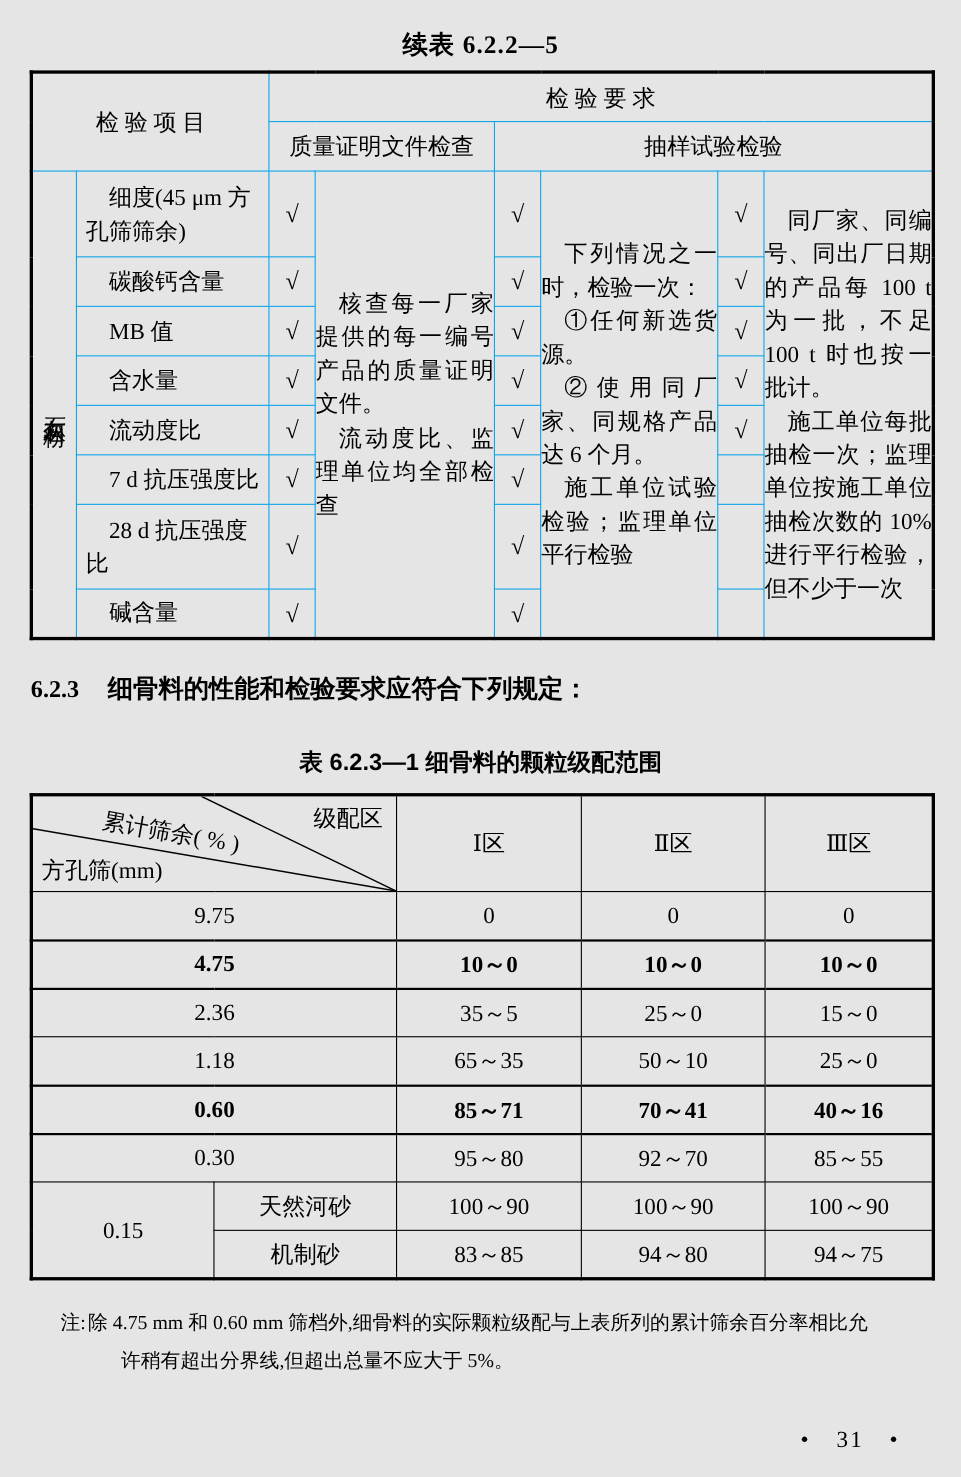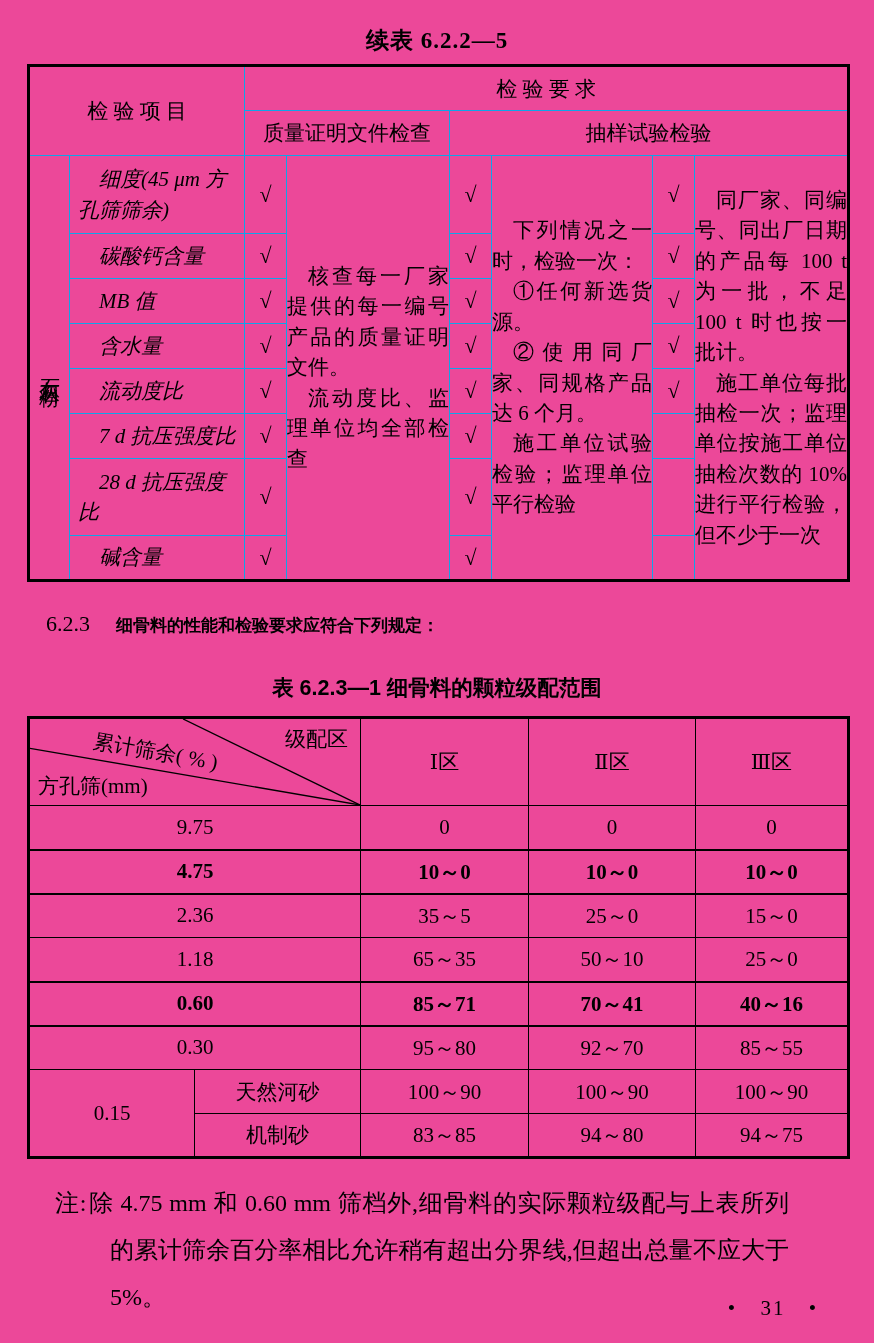--- a/index.html
+++ b/index.html
@@ -1,54 +1,54 @@
 <!DOCTYPE html>
 <html><head>
 <meta charset="utf-8">
 <style>
   * { box-sizing: border-box; }
   html,body { margin:0; padding:0; background:#ffffff; }
   .page {
     position: relative;
     width: 874px;
     height: 1343px;
-    background: #ec4899;
+    background: #e5e5e5;
     color: #000000;
     font-family: "Liberation Serif", "DejaVu Serif", serif;
     overflow: hidden;
   }
   
   .doc-title {
     margin: 0; padding-top: 25px;
     text-align: center;
     font-size: 23px; font-weight: bold;
     letter-spacing: 1px;
   }
   .clause { margin: 29px 0 0 28px; font-size: 22px; }
-  .clause .clause-num { font-weight: normal; margin-right: 26px; margin-left: 18px; }
+  .clause .clause-num { font-weight: bold; margin-right: 26px; }
   .clause .clause-text {
     font-family: "Liberation Sans", "DejaVu Sans", sans-serif;
-    font-weight: bold; font-size: 17px;
+    font-weight: bold; font-size: 23px;
   }
   .subclause { margin: 13px 0 0 68px; font-size: 22px; }
   .subclause .sub-num { font-weight: bold; margin-right: 26px; }
   .table2-title {
     margin: 36px 0 0 0; text-align: center;
     font-family: "Liberation Sans", "DejaVu Sans", sans-serif;
     font-weight: bold; font-size: 21.5px;
   }
   
   table { border-collapse: collapse; table-layout: fixed; }
   .t1 {
     width: 820px; margin: 8px 0 0 27px;
     border: 3px solid #000;
   }
   .t1 td { border: 1px solid #0ea5e9; font-size: 21px; padding: 0; vertical-align: middle; }
   .t1 .hc { text-align: center; }
-  .t1 .item { text-align: left; padding: 2px 4px 2px 8px; text-indent: 21px; line-height: 1.45; font-style: italic; }
+  .t1 .item { text-align: left; padding: 2px 4px 2px 8px; text-indent: 21px; line-height: 1.45; }
   .t1 .chk { text-align: center; font-size: 22px; }
   .t1 .desc { padding: 4px 0; }
   .t1 .desc p { margin: 0; text-indent: 21px; text-align: justify; line-height: 1.45; }
   .t1 .vcell { text-align: center; }
   .vtext {
     display: inline-block;
     writing-mode: vertical-rl;
     text-orientation: upright;
     letter-spacing: 3px;
     font-size: 21px;
@@ -71,21 +71,21 @@
   .t2 .diag .lab { position: absolute; font-size: 21px; white-space: nowrap; }
   .t2 .diag .lab-top { right: 12px; top: 6px; text-align: right; }
   .t2 .diag .lab-mid { left: 66px; top: 8px; transform: rotate(10deg); transform-origin: left top; }
   .t2 .diag .lab-bot { left: 8px; bottom: 5px; }
   
   .note {
     margin: 21px 0 0 27px;
     width: 762px;
     padding-left: 83px;
     text-indent: -55px;
-    font-size: 24px;
+    font-size: 18px;
     line-height: 1.95;
     text-align: justify;
   }
   .note .note-label { margin-right: 2px; }
   .page-number {
     position: absolute; right: 56px; bottom: 22px;
     font-size: 21px; word-spacing: 16px; letter-spacing: 2px;
   }
 </style>
 </head>

